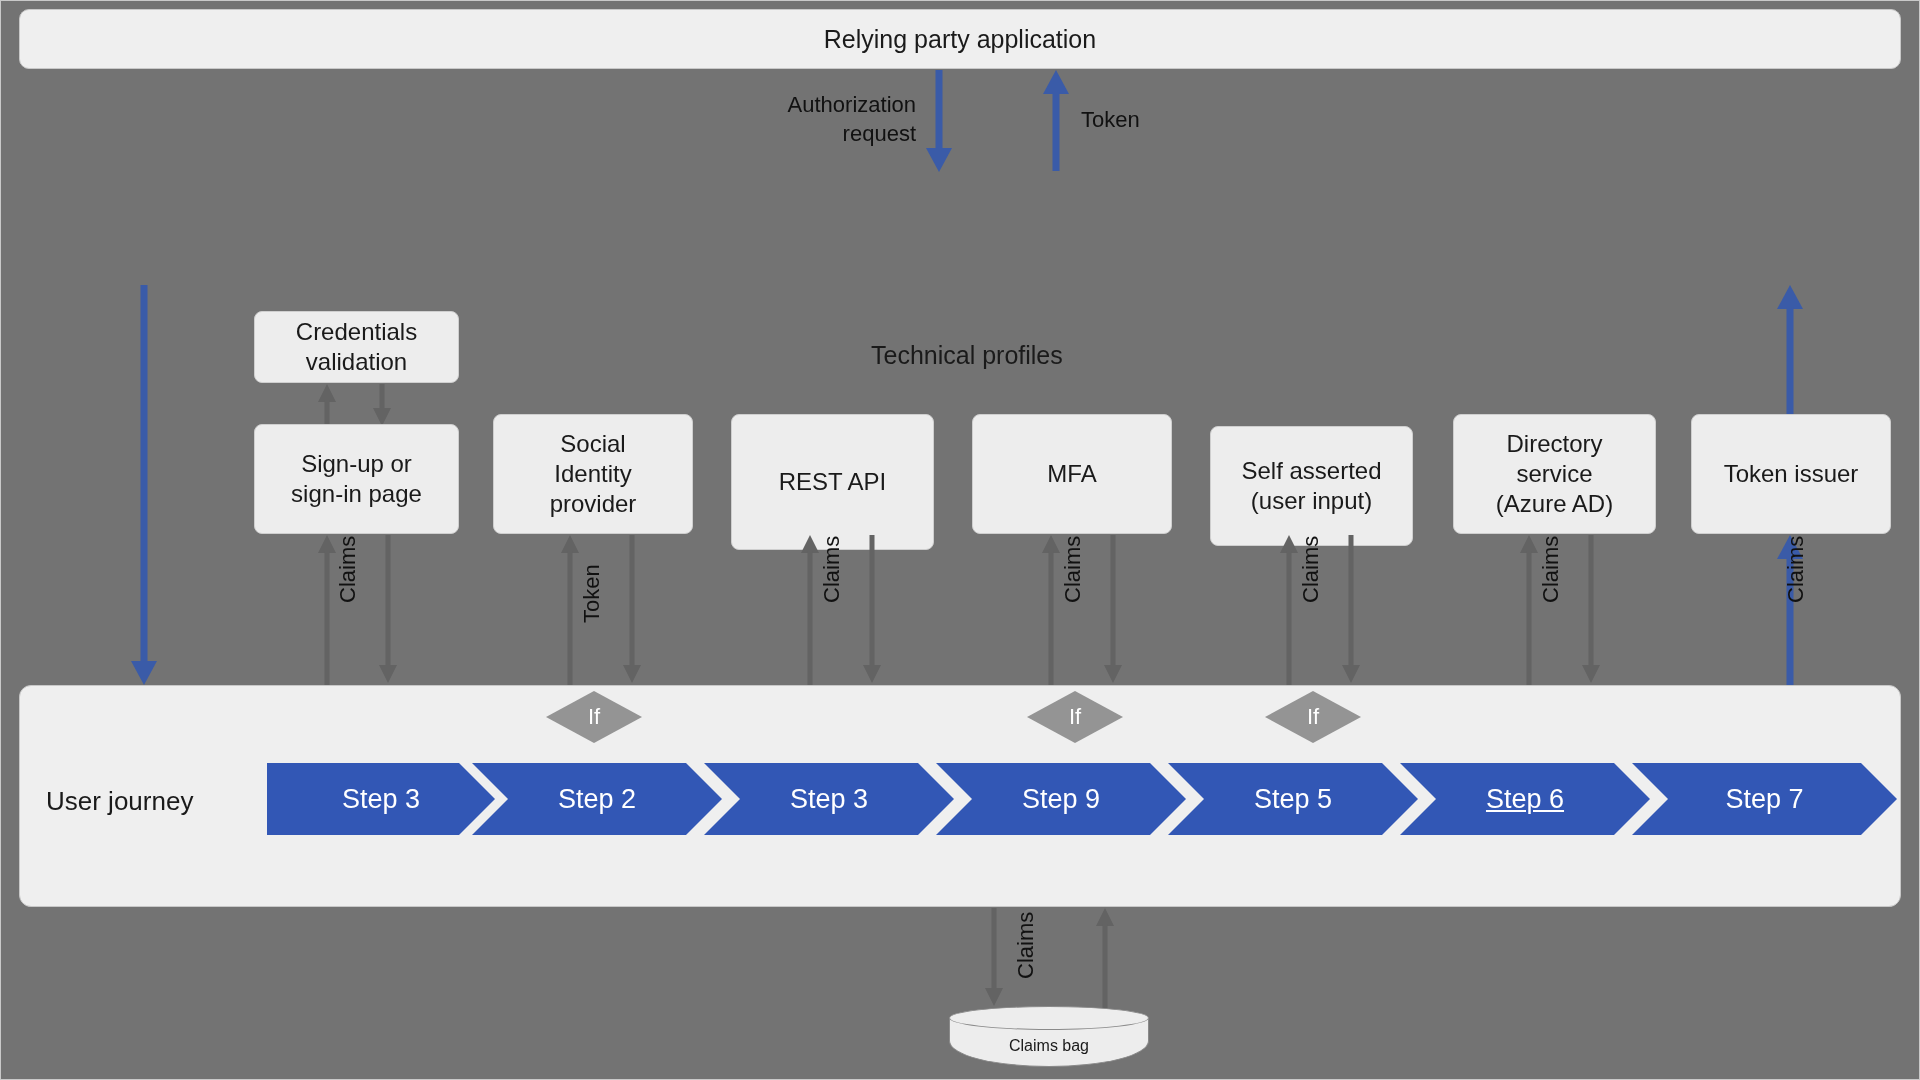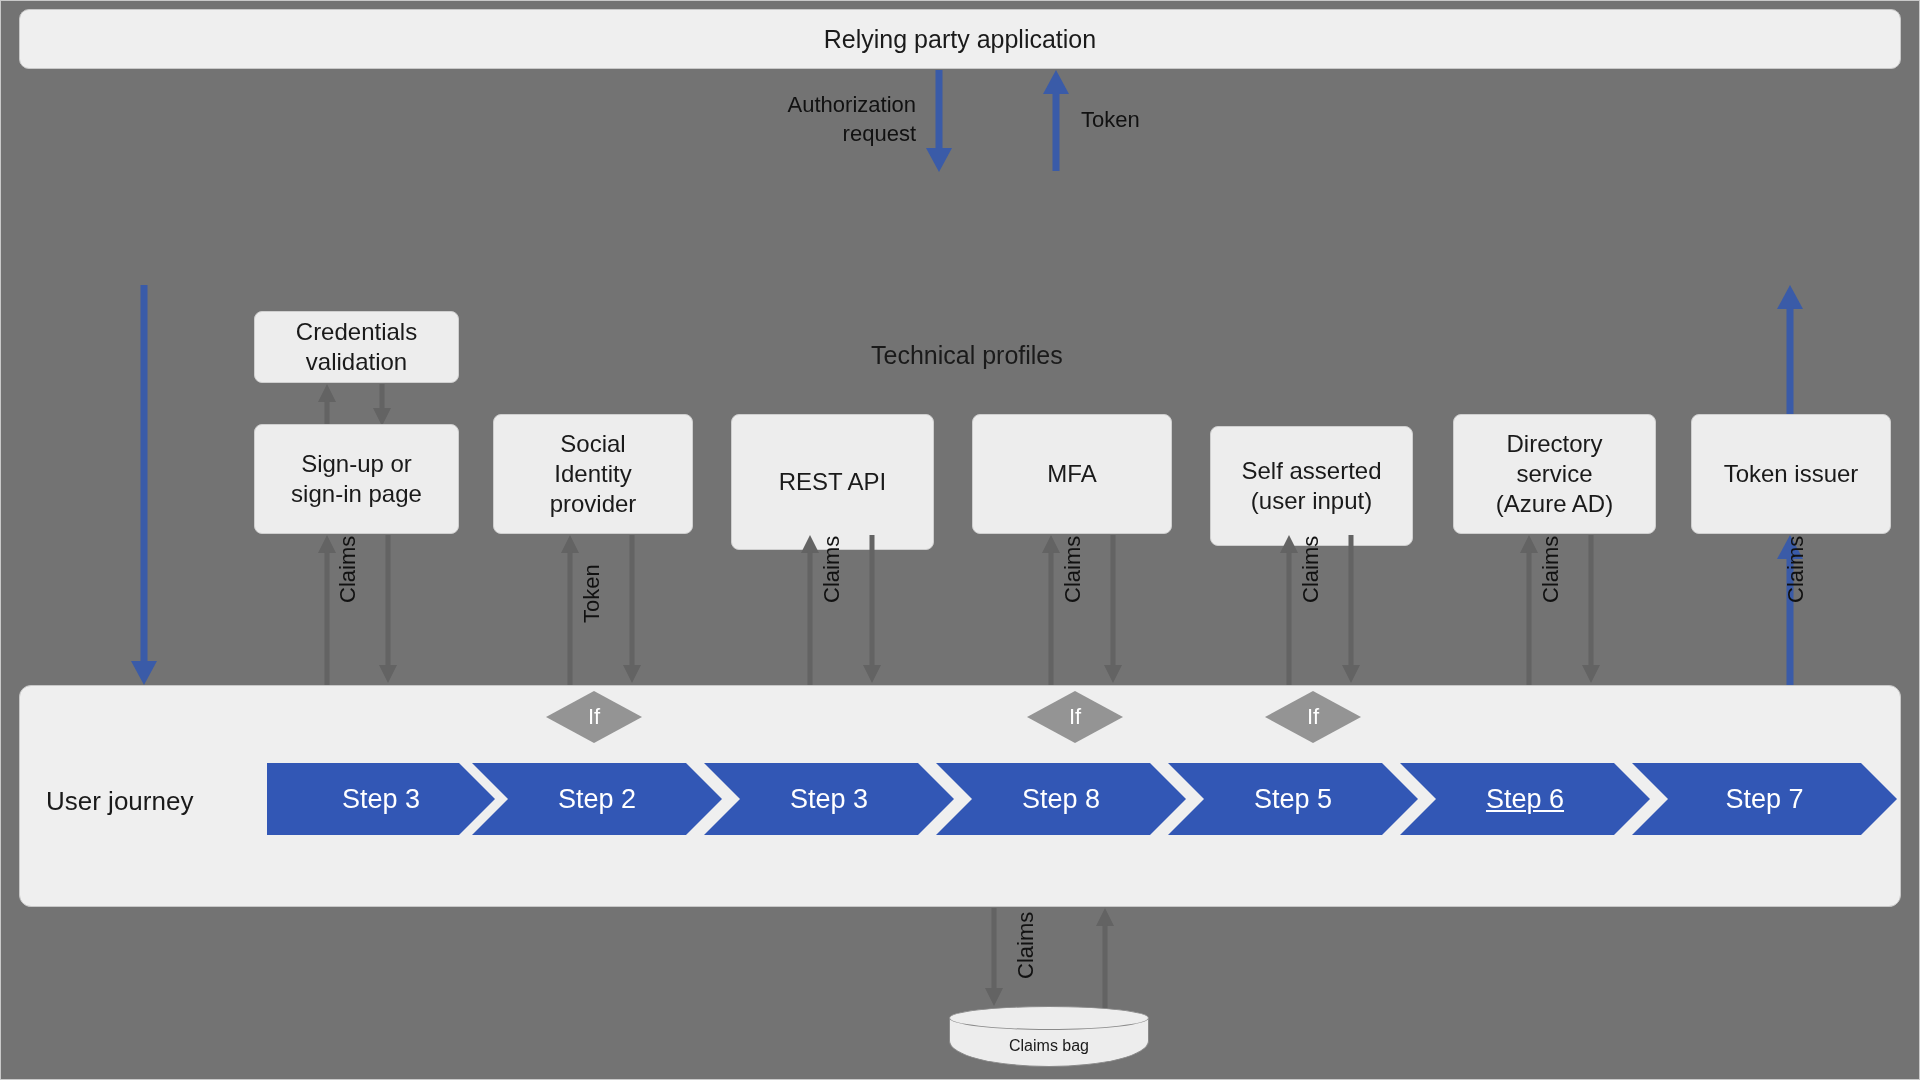--- a/index.html
+++ b/index.html
@@ -267,21 +267,21 @@
   <div class="chev first" style="left:266px;width:228px;">
     <span>Step 3</span>
   </div>
   <div class="chev" style="left:471px;width:250px;text-align:center;">
     <span>Step 2</span>
   </div>
   <div class="chev" style="left:703px;width:250px;">
     <span>Step 3</span>
   </div>
   <div class="chev" style="left:935px;width:250px;">
-    <span>Step 8</span>
+    <span>Step 9</span>
   </div>
   <div class="chev" style="left:1167px;width:250px;">
     <span>Step 5</span>
   </div>
   <div class="chev" style="left:1399px;width:250px;text-decoration:underline;">
     <span>Step 6</span>
   </div>
   <div class="chev" style="left:1631px;width:265px;">
     <span>Step 7</span>
   </div>

